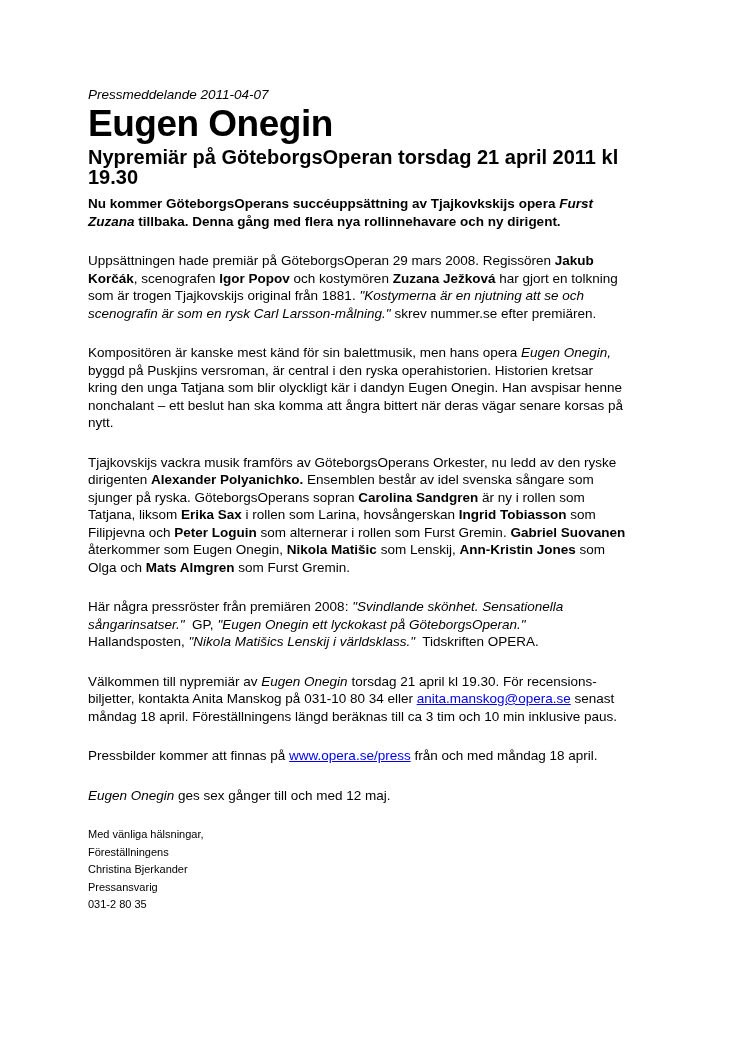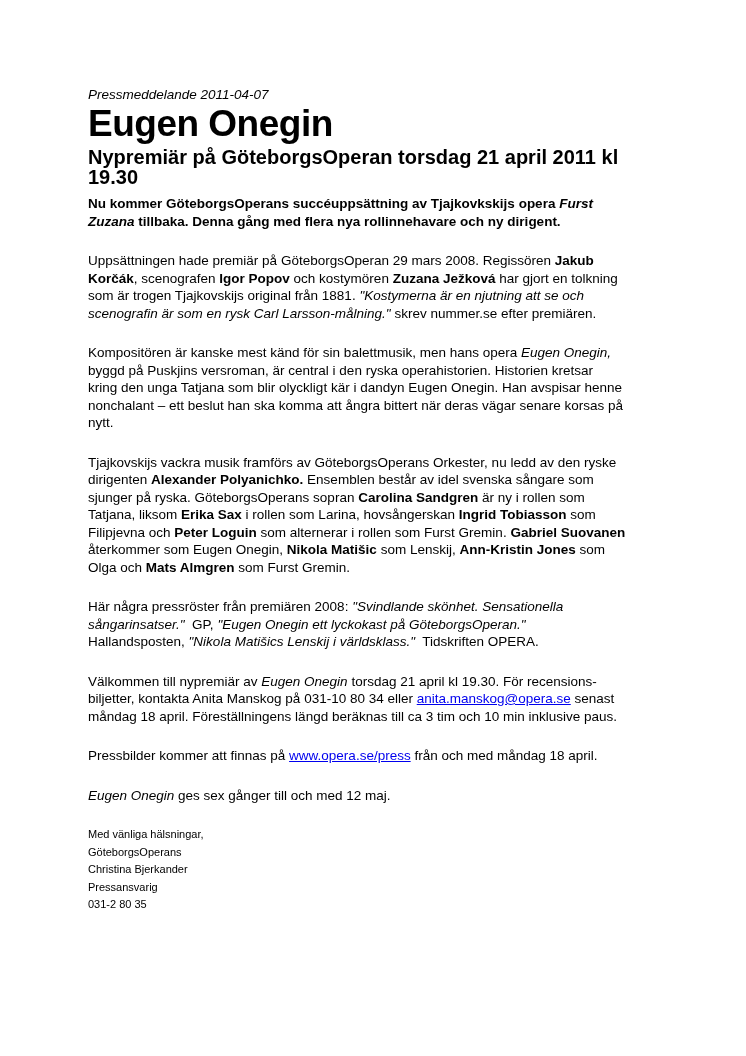--- a/index.html
+++ b/index.html
@@ -77,19 +77,19 @@
     <p><span class="run-r">Kompositören är kanske mest känd för sin balettmusik, men hans opera </span><span class="run-i">Eugen Onegin,</span><br><span class="run-r">byggd på Puskjins versroman, är central i den ryska operahistorien. Historien kretsar</span><br><span class="run-r">kring den unga Tatjana som blir olyckligt kär i dandyn Eugen Onegin. Han avspisar henne</span><br><span class="run-r">nonchalant – ett beslut han ska komma att ångra bittert när deras vägar senare korsas på</span><br><span class="run-r">nytt.</span></p>
     <p><span class="run-r">Tjajkovskijs vackra musik framförs av GöteborgsOperans Orkester, nu ledd av den ryske</span><br><span class="run-r">dirigenten </span><span class="run-b">Alexander Polyanichko.</span><span class="run-r"> Ensemblen består av idel svenska sångare som</span><br><span class="run-r">sjunger på ryska. GöteborgsOperans sopran </span><span class="run-b">Carolina Sandgren</span><span class="run-r"> är ny i rollen som</span><br><span class="run-r">Tatjana, liksom </span><span class="run-b">Erika Sax</span><span class="run-r"> i rollen som Larina, hovsångerskan </span><span class="run-b">Ingrid Tobiasson</span><span class="run-r"> som</span><br><span class="run-r">Filipjevna och </span><span class="run-b">Peter Loguin</span><span class="run-r"> som alternerar i rollen som Furst Gremin. </span><span class="run-b">Gabriel Suovanen</span><br><span class="run-r">återkommer som Eugen Onegin, </span><span class="run-b">Nikola Matišic</span><span class="run-r"> som Lenskij, </span><span class="run-b">Ann-Kristin Jones</span><span class="run-r"> som</span><br><span class="run-r">Olga och </span><span class="run-b">Mats Almgren</span><span class="run-r"> som Furst Gremin.</span></p>
     <p><span class="run-r">Här några pressröster från premiären 2008: </span><span class="run-i">"Svindlande skönhet. Sensationella</span><br><span class="run-i">sångarinsatser."</span><span class="run-r">&nbsp; GP, </span><span class="run-i">"Eugen Onegin ett lyckokast på GöteborgsOperan."</span><br><span class="run-r">Hallandsposten, </span><span class="run-i">"Nikola Matišics Lenskij i världsklass."</span><span class="run-r">&nbsp; Tidskriften OPERA.</span></p>
     <p><span class="run-r">Välkommen till nypremiär av </span><span class="run-i">Eugen Onegin</span><span class="run-r"> torsdag 21 april kl 19.30. För recensions-</span><br><span class="run-r">biljetter, kontakta Anita Manskog på 031-10 80 34 eller </span><a href="#" class="run-link">anita.manskog@opera.se</a><span class="run-r"> senast</span><br><span class="run-r">måndag 18 april. Föreställningens längd beräknas till ca 3 tim och 10 min inklusive paus.</span></p>
     <p><span class="run-r">Pressbilder kommer att finnas på </span><a href="#" class="run-link">www.opera.se/press</a><span class="run-r"> från och med måndag 18 april.</span></p>
     <p><span class="run-i">Eugen Onegin</span><span class="run-r"> ges sex gånger till och med 12 maj.</span></p>
   </div>
 
   <div class="signature">
     <div>Med vänliga hälsningar,</div>
-    <div>GöteborgsOperans</div>
+    <div>Föreställningens</div>
     <div>Christina Bjerkander</div>
     <div>Pressansvarig</div>
     <div>031-2 80 35</div>
   </div>
 
 </div>
 
 </body></html>

